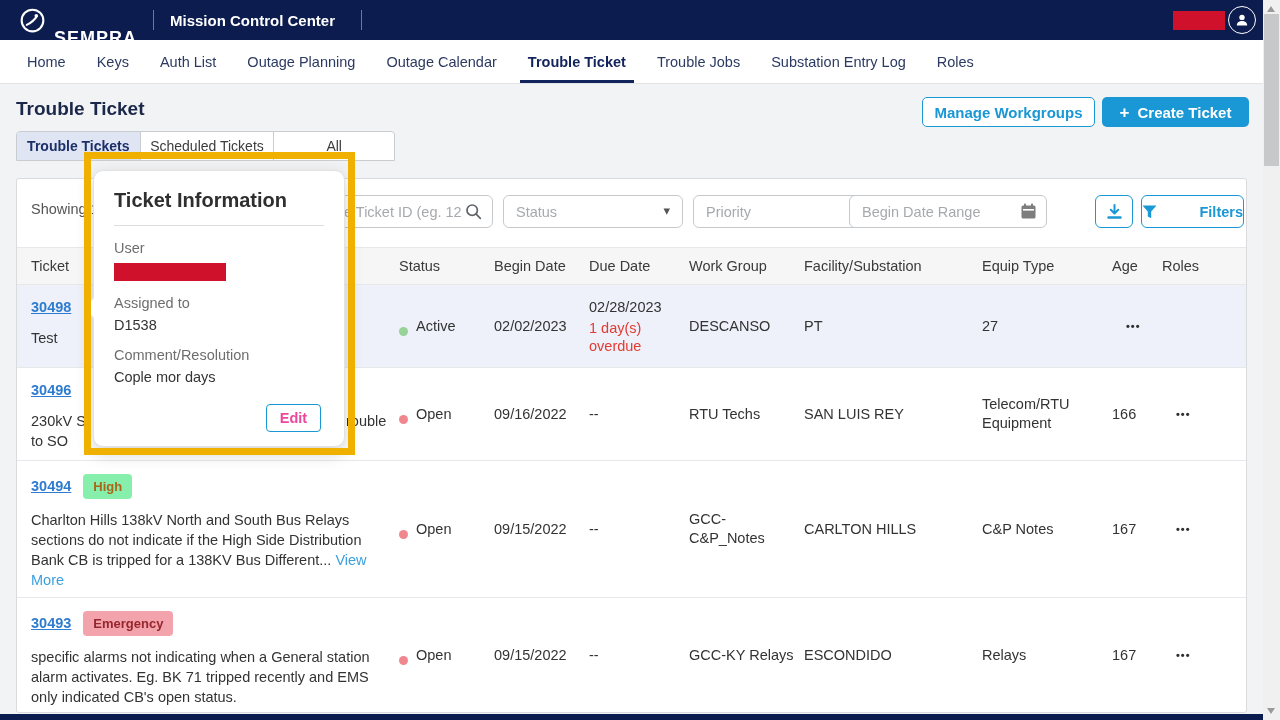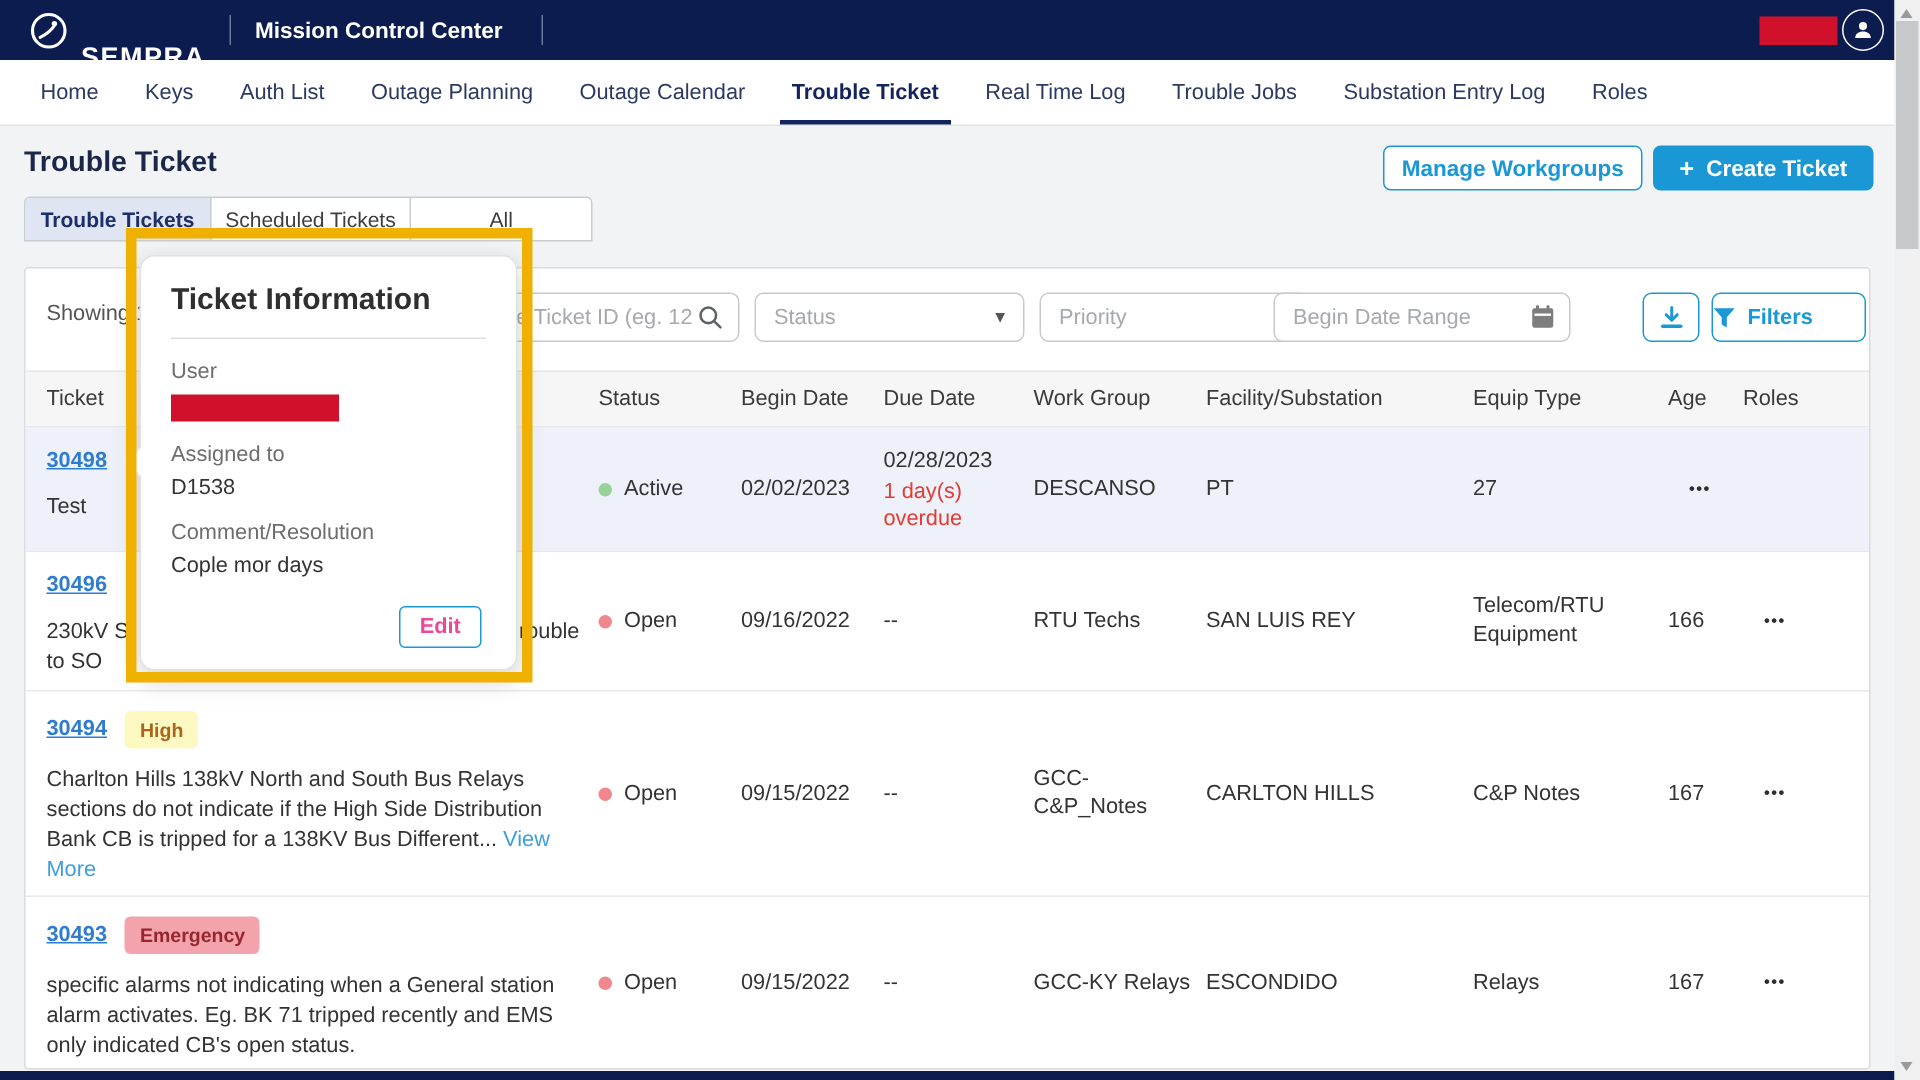--- a/index.html
+++ b/index.html
@@ -56,45 +56,45 @@
   .ctrl-search { left:314px; top:16px; width:162px; }
   .ctrl-status { left:486px; top:16px; width:180px; }
   .ctrl-priority { left:676px; top:16px; width:180px; }
   .ctrl-date { left:832px; top:16px; width:198px; }
   .ctrl-icon { position:absolute; right:10px; top:7px; }
   .caret { position:absolute; right:12px; top:7px; font-size:13px; color:#555; }
   .icon-btn { position:absolute; left:1078px; top:16px; width:38px; height:33px; border:1.5px solid #1a97d5;
               border-radius:6px; background:#fff; cursor:pointer; display:flex; align-items:center; justify-content:center; }
   .btn-filters { position:absolute; left:1124px; top:16px; width:103px; height:33px; border:1.5px solid #1a97d5;
                  border-radius:6px; background:#fff; color:#1a97d5; font-size:14.5px; font-weight:700; cursor:pointer;
-                 display:flex; align-items:center; justify-content:flex-start; gap:8px; font-family:inherit; }
+                 display:flex; align-items:center; justify-content:space-between; gap:8px; font-family:inherit; }
 
   
   .tgrid { display:grid; grid-template-columns:368px 95px 95px 100px 115px 178px 130px 50px 62px; padding:0 14px; }
   .thead { position:absolute; left:0; top:68px; width:1229px; height:38px; background:#f6f6f7;
            border-top:1px solid #e6e8ea; border-bottom:1px solid #e6e8ea; align-items:center; }
   .th { font-size:14.5px; color:#3a3a3a; }
   .trow { position:absolute; left:0; width:1229px; border-top:1px solid #e6e8ea; }
   .trow.first { border-top:none; }
   .row-0 { top:106px; height:82px; background:#eef1fa; }
   .row-1 { top:188px; height:93px; }
   .row-2 { top:281px; height:137px; }
   .row-3 { top:418px; height:116px; }
   .cell { font-size:14.5px; color:#333; align-self:center; line-height:19px; padding-right:8px; }
   .cell-desc { align-self:start; padding-top:13px; padding-right:14px; }
   .idline { display:flex; align-items:center; gap:12px; }
   .ticket-link { color:#2e7cd0; font-weight:700; font-size:14.5px; text-decoration:underline; cursor:pointer; }
   .badge { font-size:13px; font-weight:700; border-radius:4px; padding:3px 10px; }
-  .badge-high { background:#fef9c3; color:#aa6518; }
+  .badge-high { background:#86efac; color:#aa6518; }
   .badge-emergency { background:#f3a3ab; color:#97252e; }
   .desc-text { margin-top:11px; font-size:14.5px; color:#333; line-height:20px; max-width:348px; }
   .view-more { color:#3c9fdd; cursor:pointer; }
   .frag-wrap { position:relative; margin-top:11px; line-height:20px; }
   .frag-right { position:absolute; left:315px; top:0; }
-  .status-cell { display:flex; align-items:center; gap:8px; }
+  .status-cell { display:flex; align-items:flex-end; gap:8px; }
   .dot { width:9px; height:9px; border-radius:50%; flex:0 0 auto; }
   .dot-active { background:#97d397; }
   .dot-open { background:#f0868e; }
   .due-note { color:#e23b33; line-height:18px; margin-top:2px; max-width:72px; }
   .more-dots { font-size:11px; font-weight:700; color:#2e2e2e; letter-spacing:1px; cursor:pointer; padding-left:14px; }
 
   
   .popup { position:absolute; left:93px; top:170px; width:252px; height:277px; background:#fff;
            border:1px solid #e2e2e2; border-radius:10px; box-shadow:0 6px 18px rgba(0,0,0,.18);
            padding:18px 20px; z-index:40; }
@@ -151,21 +151,20 @@
     </button>
   </div>
 
   <div class="navbar">
     <div class="nav-item">Home</div>
     <div class="nav-item">Keys</div>
     <div class="nav-item">Auth List</div>
     <div class="nav-item">Outage Planning</div>
     <div class="nav-item">Outage Calendar</div>
     <div class="nav-item active">Trouble Ticket</div>
-    <div class="nav-item">Real Time Log</div>
     <div class="nav-item">Trouble Jobs</div>
     <div class="nav-item">Substation Entry Log</div>
     <div class="nav-item">Roles</div>
   </div>
 
   <div class="page-title">Trouble Ticket</div>
   <button class="btn-outline btn-manage">Manage Workgroups</button>
   <button class="btn-create">
     <span class="plus-glyph">+</span>
     <span>Create Ticket</span>

